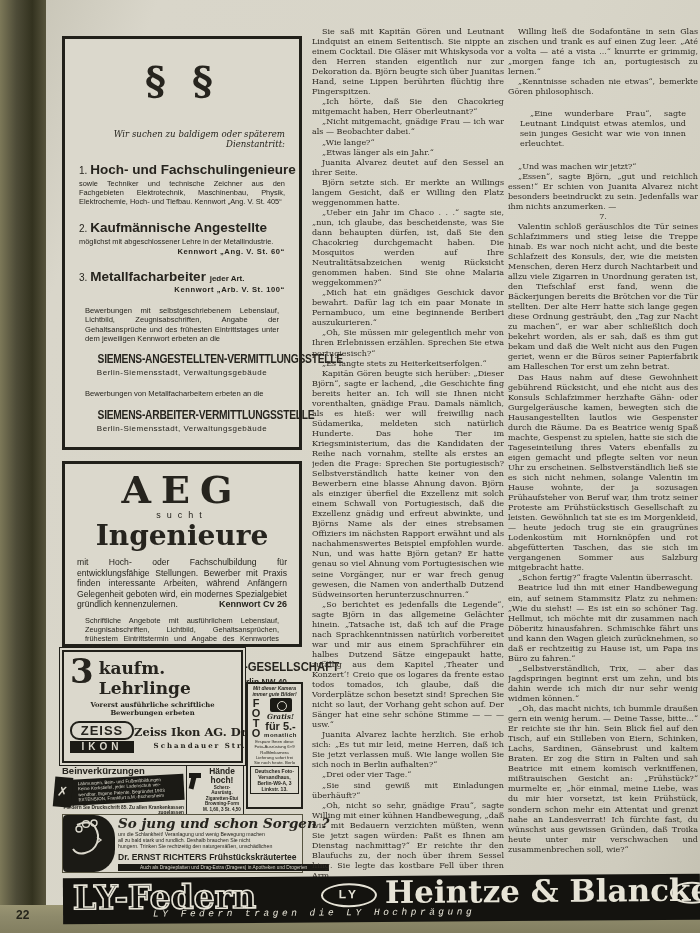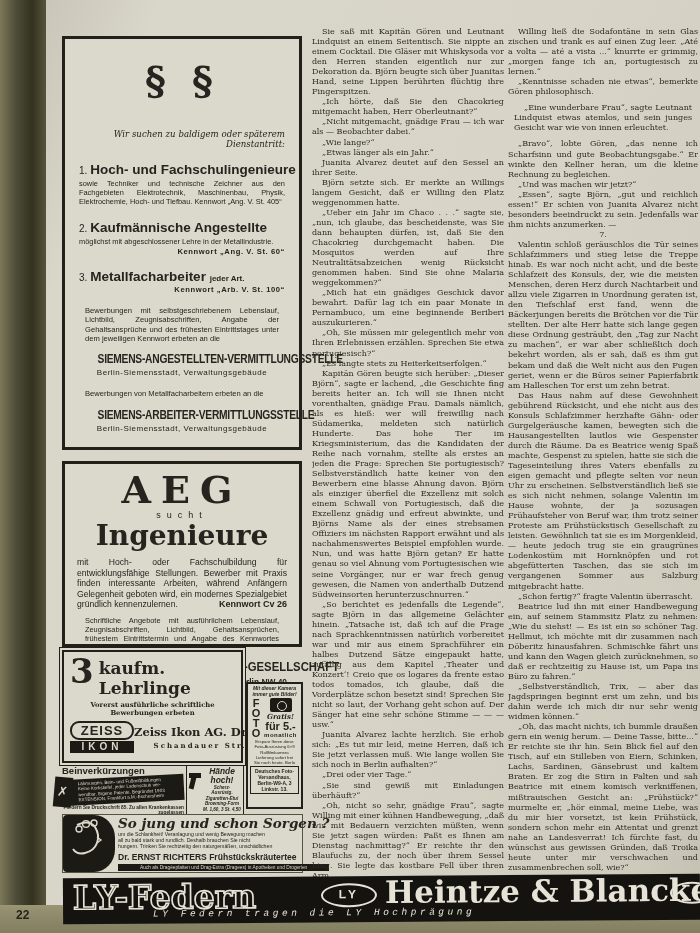--- a/index.html
+++ b/index.html
@@ -68,21 +68,21 @@
   .f-fine{font-size:4.3px;line-height:5.2px;text-align:center;margin-top:1px;}
   .f-vendor{border:1px solid #21201a;margin-top:1px;padding:1px;font-size:5px;line-height:6px;font-weight:bold;text-align:center;}
   
   #beinv{left:62px;top:765px;width:122px;height:45px;background:none;}
   .bv-head{font-family:"Liberation Sans",sans-serif;font-weight:bold;font-size:9.5px;}
   .bv-black{background:#1b1a15;color:#dbd8cc;transform:rotate(-3deg);padding:2px 3px 2px 16px;margin-top:1px;position:relative;}
   .bv-line{font-size:4.6px;line-height:5.4px;font-family:"Liberation Sans",sans-serif;white-space:nowrap;overflow:hidden;}
   .bv-leg{position:absolute;left:-8px;top:-3px;width:18px;height:30px;background:#1b1a15;transform:rotate(8deg);}
   .bv-leg:after{content:"✗";color:#dbd8cc;font-size:13px;position:absolute;left:3px;top:7px;}
   .bv-foot{font-family:"Liberation Sans",sans-serif;font-weight:bold;font-size:4.8px;text-align:right;margin-top:2px;line-height:5.4px;}
-  #haende{left:186px;top:765px;width:58px;height:50px;border:1px solid #21201a;background:#dbd8cc;padding:1px 2px;display:flex;font-style:italic;}
+  #haende{left:186px;top:765px;width:58px;height:50px;border:1px solid #21201a;background:#dbd8cc;padding:1px 2px;display:flex;}
   .hh-gun{width:14px;flex:none;position:relative;}
   .hh-gun .g1{position:absolute;left:0;top:6px;width:12px;height:5px;background:#1b1a15;}
   .hh-gun .g2{position:absolute;left:1px;top:10px;width:5px;height:12px;background:#1b1a15;transform:rotate(14deg);}
   .hh-txt{flex:1;text-align:center;font-family:"Liberation Sans",sans-serif;}
   .hh-head{font-weight:bold;font-size:8.4px;line-height:9px;}
   .hh-line{font-size:4.6px;line-height:5.4px;font-weight:bold;}
   .hh-vendor{font-weight:bold;font-size:6px;margin-top:2px;}
   
   #richters{left:62px;top:814px;width:241px;height:59px;background:#dbd8cc;border:1px solid #55523f;display:flex;}
   .r-face{width:52px;flex:none;background:#1b1a15;border-radius:4px 40% 40% 4px;position:relative;}
@@ -259,22 +259,21 @@
       <p class="para" style="margin: 0px;">Kapitän Gören beugte sich herüber: „Dieser Björn“, sagte er lachend, „die Geschichte fing bereits heiter an. Ich will sie Ihnen nicht vorenthalten, gnädige Frau. Damals nämlich, als es hieß: wer will freiwillig nach Südamerika, meldeten sich natürlich Hunderte. Das hohe Tier im Kriegsministerium, das die Kandidaten der Reihe nach vornahm, stellte als erstes an jeden die Frage: Sprechen Sie portugiesisch? Selbstverständlich hatte keiner von den Bewerbern eine blasse Ahnung davon. Björn als einziger überfiel die Exzellenz mit solch einem Schwall von Portugiesisch, daß die Exzellenz gnädig und erfreut abwinkte, und Björns Name als der eines strebsamen Offiziers im nächsten Rapport erwähnt und als nachahmenswertes Beispiel empfohlen wurde. Nun, und was hatte Björn getan? Er hatte genau so viel Ahnung vom Portugiesischen wie seine Vorgänger, nur er war frech genug gewesen, die Namen von anderthalb Dutzend Südweinsorten herunterzuschnurren.“</p>
       <p class="para" style="margin: 0px;">„So berichtet es jedenfalls die Legende“, sagte Björn in das allgemeine Gelächter hinein. „Tatsache ist, daß ich auf die Frage nach Sprachkenntnissen natürlich vorbereitet war und mir aus einem Sprachführer ein halbes Dutzend Sätze eingepaukt hatte, zufällig aus dem Kapitel ‚Theater und Konzert‘! Creio que os logares da frente estao todos tomados, ich glaube, daß die Vorderplätze schon besetzt sind! Sprechen Sie nicht so laut, der Vorhang geht schon auf. Der Sänger hat eine sehr schöne Stimme — — — usw.“</p>
       <p class="para" style="margin: 0px;">Juanita Alvarez lachte herzlich. Sie erhob sich: „Es tut mir leid, meine Herren, daß ich Sie jetzt verlassen muß. Wie lange wollen Sie sich noch in Berlin aufhalten?“</p>
       <p class="para" style="margin: 0px;">„Drei oder vier Tage.“</p>
       <p class="para" style="margin: 0px;">„Sie sind gewiß mit Einladungen überhäuft?“</p>
       <p class="para" style="margin: 0px;">„Oh, nicht so sehr, gnädige Frau“, sagte Willing mit einer kühnen Handbewegung, „daß wir mit Bedauern verzichten müßten, wenn Sie jetzt sagen würden: Paßt es Ihnen am Dienstag nachmittag?“ Er reichte ihr den Blaufuchs zu, der noch über ihrem Sessel hing. Sie legte das kostbare Fell über ihren Arm.</p>
     </div>
   <div id="col-right" class="storycol">
       <p class="para" style="margin: 0px;">Willing ließ die Sodafontäne in sein Glas zischen und trank es auf einen Zug leer. „Até a volta — até a vista ...“ knurrte er grimmig, „morgen fange ich an, portugiesisch zu lernen.“</p>
       <p class="para" style="margin: 0px;">„Kenntnisse schaden nie etwas“, bemerkte Gören philosophisch.</p>
-      <p class="para" style="margin: 6px;">„Eine wunderbare Frau“, sagte Leutnant Lindquist etwas atemlos, und sein junges Gesicht war wie von innen erleuchtet.</p>
-      <p class="para" style="margin: 0px;">„Bravo“, lobte Gören, „das nenne ich Scharfsinn und gute Beobachtungsgabe.“ Er winkte den Kellner heran, um die kleine Rechnung zu begleichen.</p>
+      <p class="para" style="margin: 12px;">„Eine wunderbare Frau“, sagte Leutnant Lindquist etwas atemlos, und sein junges Gesicht war wie von innen erleuchtet.</p>
       <p class="para" style="margin: 0px;">„Und was machen wir jetzt?“</p>
       <p class="para" style="margin: 0px;">„Essen“, sagte Björn, „gut und reichlich essen!“ Er schien von Juanita Alvarez nicht besonders beeindruckt zu sein. Jedenfalls war ihm nichts anzumerken. —</p>
       <p class="para center" style="margin: 0px;">7.</p>
       <p class="para" style="margin: 0px;">Valentin schloß geräuschlos die Tür seines Schlafzimmers und stieg leise die Treppe hinab. Es war noch nicht acht, und die beste Schlafzeit des Konsuls, der, wie die meisten Menschen, deren Herz durch Nachtarbeit und allzu viele Zigarren in Unordnung geraten ist, den Tiefschlaf erst fand, wenn die Bäckerjungen bereits die Brötchen vor die Tür stellten. Der alte Herr hatte sich lange gegen diese Ordnung gesträubt, den „Tag zur Nacht zu machen“, er war aber schließlich doch bekehrt worden, als er sah, daß es ihm gut bekam und daß die Welt nicht aus den Fugen geriet, wenn er die Büros seiner Papierfabrik am Halleschen Tor erst um zehn betrat.</p>
       <p class="para" style="margin: 0px;">Das Haus nahm auf diese Gewohnheit gebührend Rücksicht, und ehe nicht aus des Konsuls Schlafzimmer herzhafte Gähn- oder Gurgelgeräusche kamen, bewegten sich die Hausangestellten lautlos wie Gespenster durch die Räume. Da es Beatrice wenig Spaß machte, Gespenst zu spielen, hatte sie sich die Tageseinteilung ihres Vaters ebenfalls zu eigen gemacht und pflegte selten vor neun Uhr zu erscheinen. Selbstverständlich ließ sie es sich nicht nehmen, solange Valentin im Hause wohnte, der ja sozusagen Frühaufsteher von Beruf war, ihm trotz seiner Proteste am Frühstückstisch Gesellschaft zu leisten. Gewöhnlich tat sie es im Morgenkleid, — heute jedoch trug sie ein graugrünes Lodenkostüm mit Hornknöpfen und rot abgefütterten Taschen, das sie sich im vergangenen Sommer aus Salzburg mitgebracht hatte.</p>
       <p class="para" style="margin: 0px;">„Schon fertig?“ fragte Valentin überrascht.</p>
       <p class="para" style="margin: 0px;">Beatrice lud ihn mit einer Handbewegung ein, auf seinem Stammsitz Platz zu nehmen: „Wie du siehst! — Es ist ein so schöner Tag. Hellmut, ich möchte mit dir zusammen nach Döberitz hinausfahren. Schmischke fährt uns und kann den Wagen gleich zurücknehmen, so daß er rechtzeitig zu Hause ist, um Papa ins Büro zu fahren.“</p>
       <p class="para" style="margin: 0px;">„Selbstverständlich, Trix, — aber das Jagdspringen beginnt erst um zehn, und bis dahin werde ich mich dir nur sehr wenig widmen können.“</p>
       <p class="para" style="margin: 0px;">„Oh, das macht nichts, ich bummle draußen gern ein wenig herum. — Deine Tasse, bitte...“ Er reichte sie ihr hin. Sein Blick fiel auf den Tisch, auf ein Stilleben von Eiern, Schinken, Lachs, Sardinen, Gänsebrust und kaltem Braten. Er zog die Stirn in Falten und sah Beatrice mit einem komisch verkniffenen, mißtrauischen Gesicht an: „Frühstück?“ murmelte er, „hör einmal, meine Liebe, was du mir hier vorsetzt, ist kein Frühstück, sondern schon mehr ein Attentat und grenzt nahe an Landesverrat! Ich fürchte fast, du wünschst aus gewissen Gründen, daß Troika heute unter mir verschwachen und zusammenbrechen soll, wie?“</p>
     </div>

